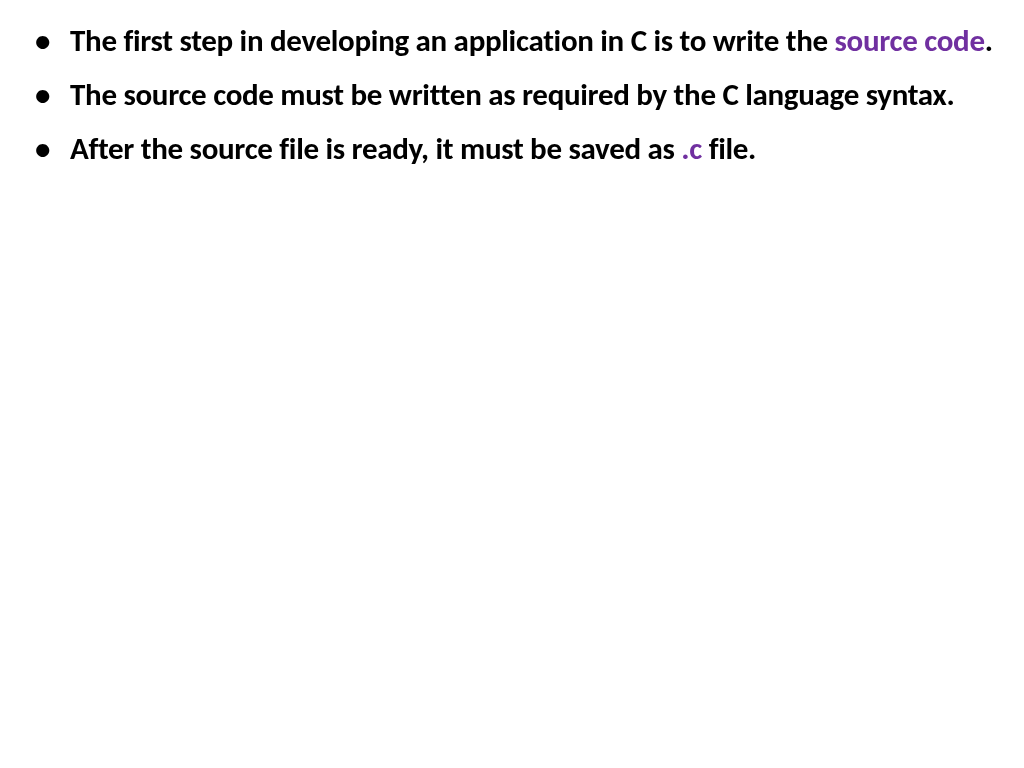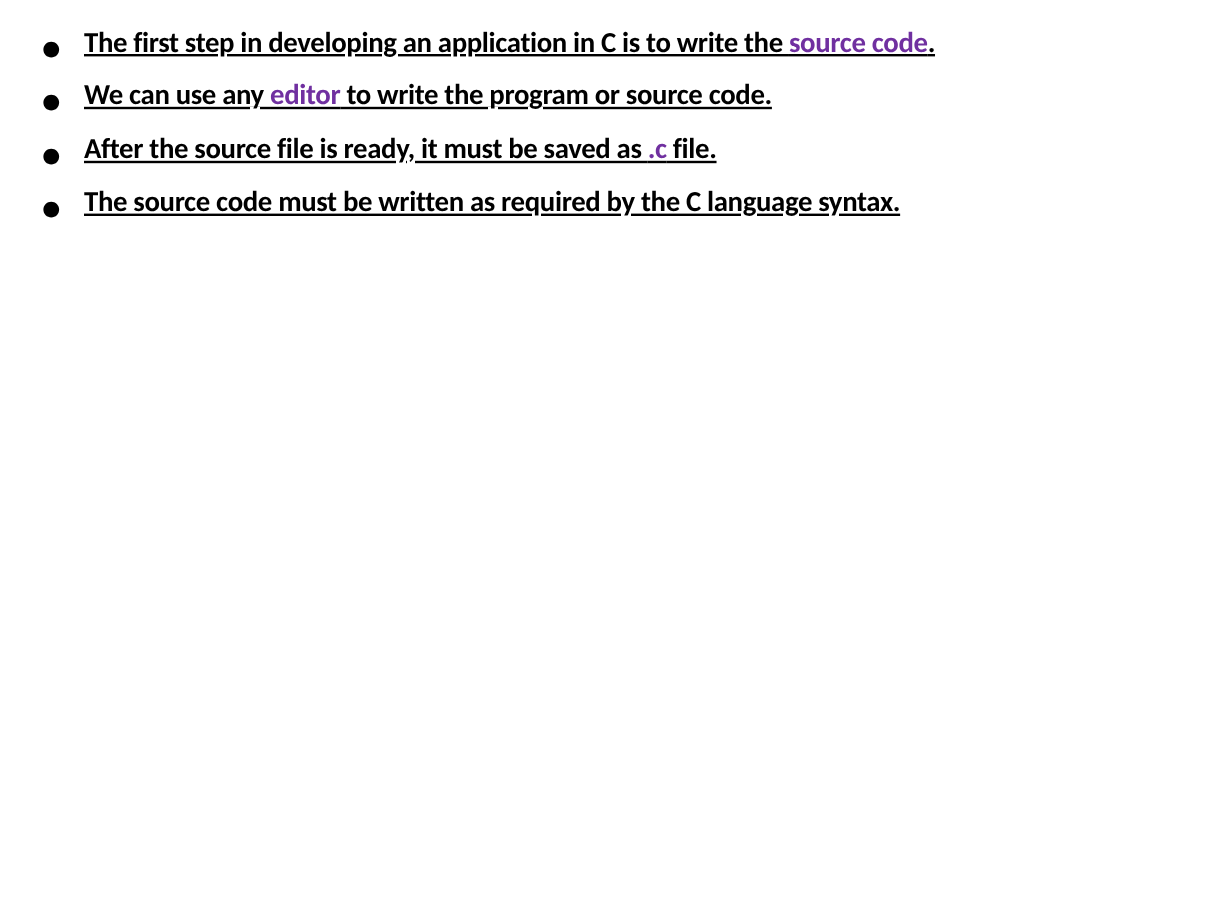--- a/index.html
+++ b/index.html
@@ -10,26 +10,25 @@
       font-family: Calibri, 'Segoe UI', Arial, sans-serif;
       padding: 20px 30px 20px 20px;
     }
     ul {
       list-style: none;
     }
     li {
       position: relative;
       padding-left: 50px;
       margin-bottom: 12px;
-      font-size: 24px;
+      font-size: 31px;
       font-weight: 700;
       color: #000000;
       line-height: 1.35;
       letter-spacing: -0.3px;
-      text-decoration: underline;
     }
     li::before {
       content: "•";
       position: absolute;
       left: 15px;
       top: 0;
       color: #000000;
       font-size: 31px;
       font-weight: 700;
     }
@@ -38,21 +37,18 @@
     }
   </style>
 </head>
 <body>
 
 <ul>
   <li>
     <span>The first step in developing an application in C is to write the </span><span class="purple">source code</span><span>.</span>
   </li>
   <li>
-    <span>We can use any </span><span class="purple">editor</span><span> to write the program or source code.</span>
+    <span>The source code must be written as required by the C language syntax.</span>
   </li>
   <li>
     <span>After the source file is ready, it must be saved as </span><span class="purple">.c</span><span> file.</span>
   </li>
-  <li>
-    <span>The source code must be written as required by the C language syntax.</span>
-  </li>
 </ul>
 
 </body></html>

